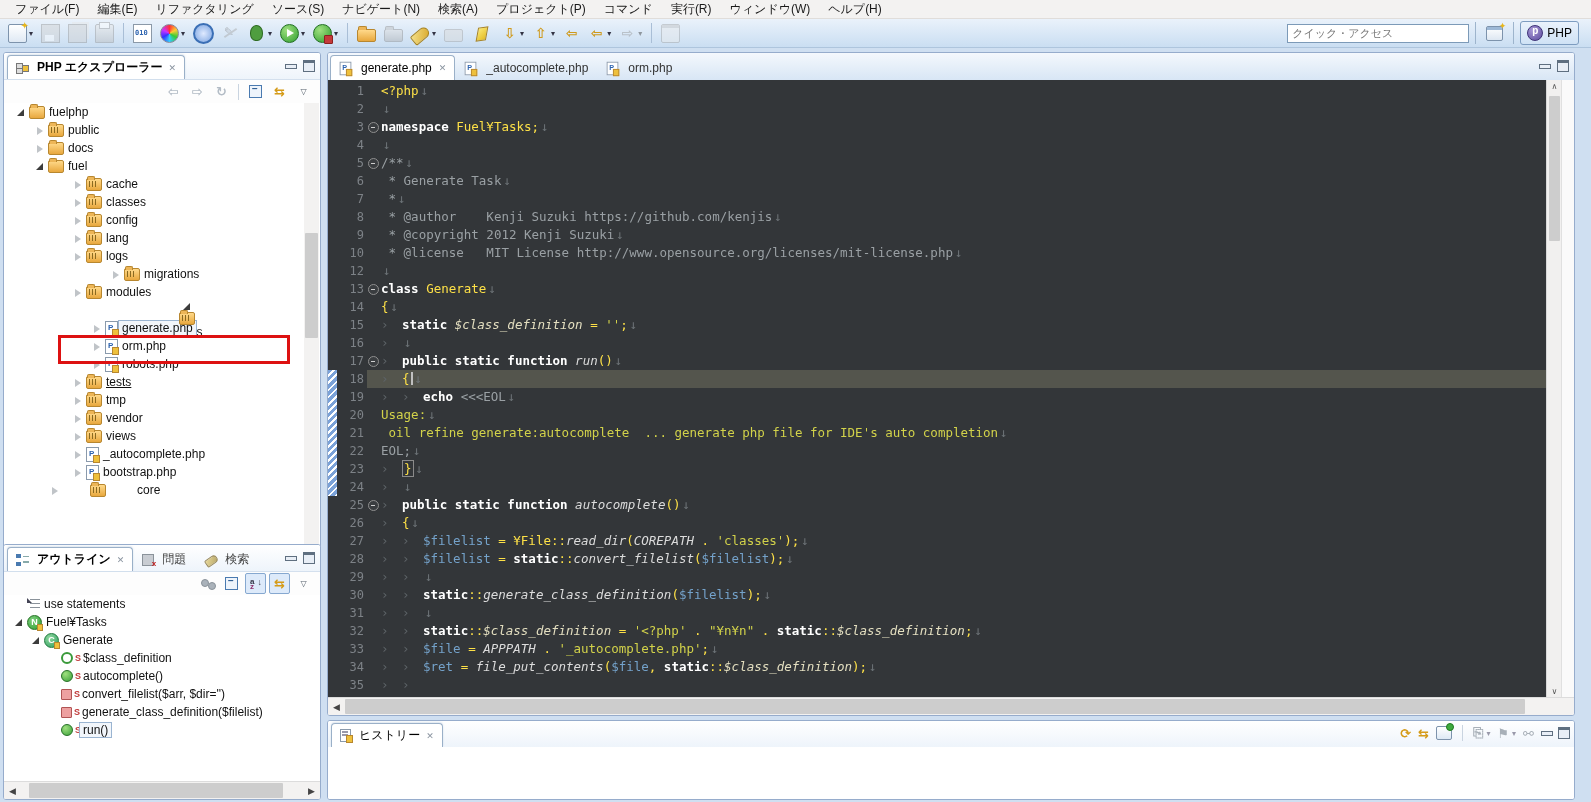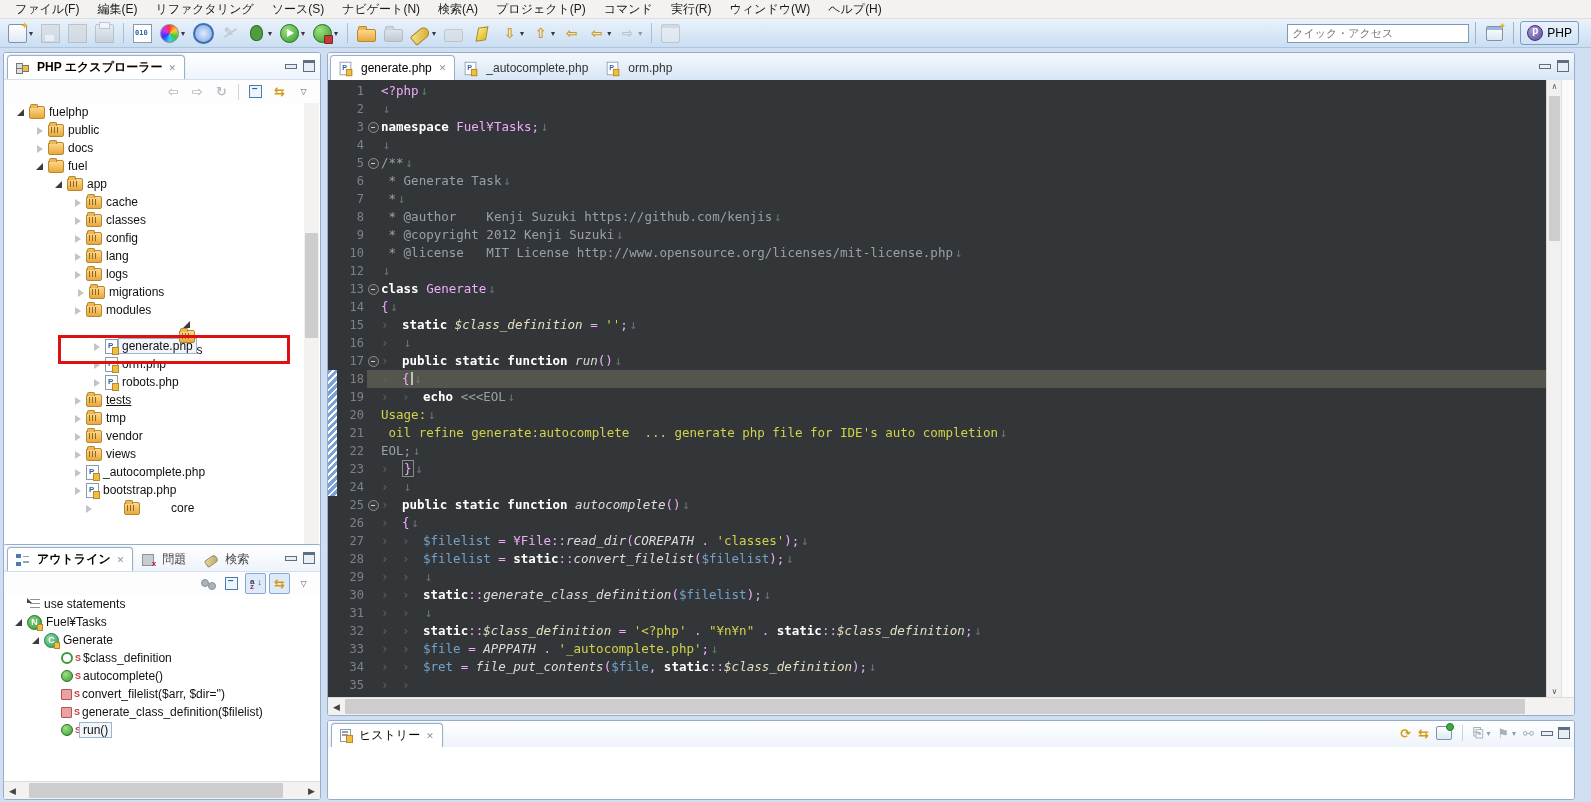--- a/index.html
+++ b/index.html
@@ -126,21 +126,21 @@
   .code-viewport{position:absolute;left:0;top:0;right:27px;bottom:0;overflow:hidden;padding-top:2px}
   .diffbar{position:absolute;left:0;width:9px;background:repeating-linear-gradient(315deg,#ffffff 0 2px,#7ba2d8 2px 5px);z-index:3}
   .cline{height:18px;display:flex;align-items:center;font:12.5px/18px "DejaVu Sans Mono",monospace;white-space:pre}
   .lnum{width:27px;flex:none;text-align:right;color:#7d8287;padding-right:3px;font-size:12px}
   .lfold{width:14px;flex:none;position:relative;height:18px}
   .fold-circle{position:absolute;left:1px;top:4px;width:9px;height:9px;border:1px solid #8f8f8f;border-radius:50%;background:#3a3d40}
   .fold-circle::after{content:"";position:absolute;left:2px;top:3.5px;width:4px;height:1px;background:#cfcfcf}
   .lcode{flex:1;min-width:0}
   .cline.cur .lcode,.cline.cur .lfold{background:#54554d}
   .tk-kw{color:#fff;font-weight:bold}
-  .tk-t{color:#f0abfc}
+  .tk-t{color:#fde047}
   .tk-c{color:#9aa0a4}
   .tk-s{color:#d2d24a}
   .tk-v{color:#74a2ca}
   .tk-fi{color:#dcdcdc;font-style:italic}
   .tk-sf{color:#e4dfc0;font-style:italic}
   .tk-tab{display:inline-block;width:21px;color:#5e6468}
   .tk-eol{color:#6e7478;margin-left:2px}
   .tk-box{border:1px solid #8a8a8a;padding:0 1px}
   .tk-cur{display:inline-block;width:2px;height:13px;background:#c0c0c0;vertical-align:-2px;margin-left:1px}
   .ed-vscroll{position:absolute;right:12px;top:0;bottom:0;width:15px;background:#f1f0ef;border-left:1px solid #d8d8d8}
@@ -320,25 +320,20 @@
       <div class="trow" style="padding-left: 31px;">
         <span class="tw col"></span>
         <span class="ticon ti-folder"></span>
         <span class="tlabel-box">docs</span>
       </div>
       <div class="trow" style="padding-left: 31px;">
         <span class="tw exp"></span>
         <span class="ticon ti-folder"></span>
         <span class="tlabel-box">fuel</span>
       </div>
-      <div class="trow" style="padding-left: 50px;">
-        <span class="tw exp"></span>
-        <span class="ticon ti-folder ti-srcfolder"></span>
-        <span class="tlabel-box">app</span>
-      </div>
       <div class="trow" style="padding-left: 69px;">
         <span class="tw col"></span>
         <span class="ticon ti-folder ti-srcfolder"></span>
         <span class="tlabel-box">cache</span>
       </div>
       <div class="trow" style="padding-left: 69px;">
         <span class="tw col"></span>
         <span class="ticon ti-folder ti-srcfolder"></span>
         <span class="tlabel-box">classes</span>
       </div>
@@ -350,21 +345,21 @@
       <div class="trow" style="padding-left: 69px;">
         <span class="tw col"></span>
         <span class="ticon ti-folder ti-srcfolder"></span>
         <span class="tlabel-box">lang</span>
       </div>
       <div class="trow" style="padding-left: 69px;">
         <span class="tw col"></span>
         <span class="ticon ti-folder ti-srcfolder"></span>
         <span class="tlabel-box">logs</span>
       </div>
-      <div class="trow" style="padding-left: 72px; text-align: right;">
+      <div class="trow" style="padding-left: 107px; text-align: right;">
         <span class="tw col"></span>
         <span class="ticon ti-folder ti-srcfolder"></span>
         <span class="tlabel-box">migrations</span>
       </div>
       <div class="trow" style="padding-left: 69px;">
         <span class="tw col"></span>
         <span class="ticon ti-folder ti-srcfolder"></span>
         <span class="tlabel-box">modules</span>
       </div>
       <div class="trow" style="padding-left: 69px; flex-direction: column;">
@@ -410,21 +405,21 @@
       <div class="trow" style="padding-left: 69px;">
         <span class="tw col"></span>
         <span class="ticon ti-phpfile"></span>
         <span class="tlabel-box">_autocomplete.php</span>
       </div>
       <div class="trow" style="padding-left: 69px;">
         <span class="tw col"></span>
         <span class="ticon ti-phpfile"></span>
         <span class="tlabel-box">bootstrap.php</span>
       </div>
-      <div class="trow" style="padding-left: 80px; gap: 27px;">
+      <div class="trow" style="padding-left: 46px; gap: 27px;">
         <span class="tw col"></span>
         <span class="ticon ti-folder ti-srcfolder"></span>
         <span class="tlabel-box">core</span>
       </div>
     </div>
   <div class="vscroll" style="right:1px;top:50px;bottom:18px">
     <span class="vsb-thumb" style="top:130px;height:105px"></span>
   </div>
   <div class="hscroll" style="left:0;right:0;bottom:0">
     <span class="sb-arrow">◀</span>

